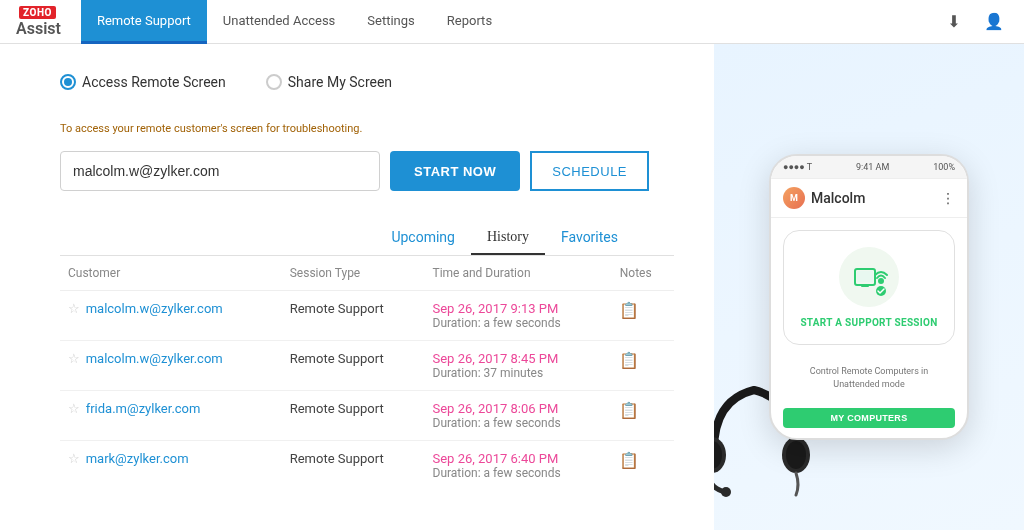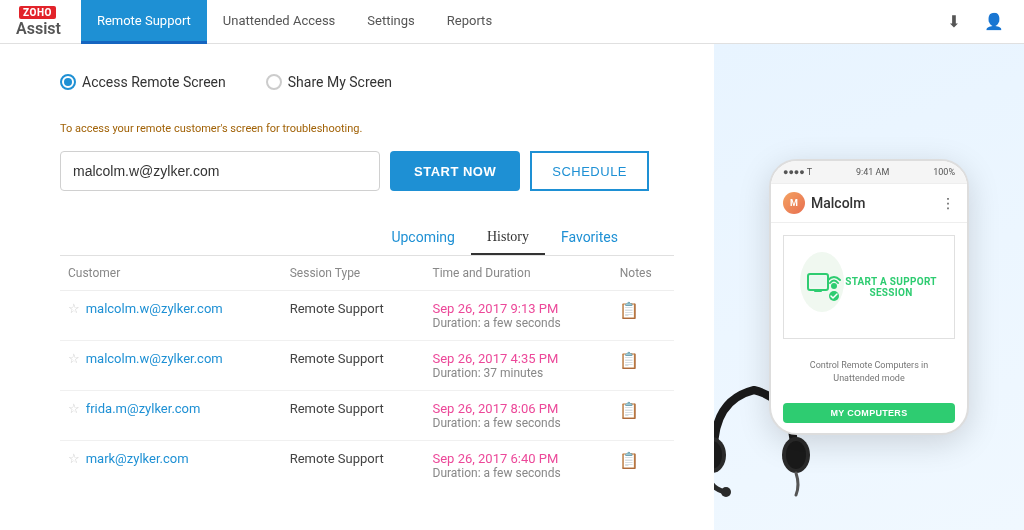--- a/index.html
+++ b/index.html
@@ -327,24 +327,24 @@
     }
     .phone-menu-dots {
       font-size: 14px;
       color: #555;
     }
 
     
     .phone-main-card {
       margin: 12px;
       border: 1px solid #e0e0e0;
-      border-radius: 0;
+      border-radius: 16px;
       padding: 16px;
       display: flex;
-      flex-direction: row;
+      flex-direction: column;
       align-items: center;
     }
     .phone-wifi-icon-area {
       width: 60px;
       height: 60px;
       background: #f0f8f0;
       border-radius: 50%;
       display: flex;
       align-items: center;
       justify-content: center;
@@ -459,21 +459,21 @@
     </tr>
           <tr>
       <td>
         <div class="customer-cell">
           <span class="star-icon">☆</span>
           <a href="#" class="customer-link">malcolm.w@zylker.com</a>
         </div>
       </td>
       <td>Remote Support</td>
       <td>
-        <div class="time-line">Sep 26, 2017 4:35 PM</div>
+        <div class="time-line">Sep 26, 2017 8:45 PM</div>
         <div class="duration-line">Duration: 37 minutes</div>
       </td>
       <td>
         <span class="notes-icon">📋</span>
       </td>
     </tr>
           <tr>
       <td>
         <div class="customer-cell">
           <span class="star-icon">☆</span>

